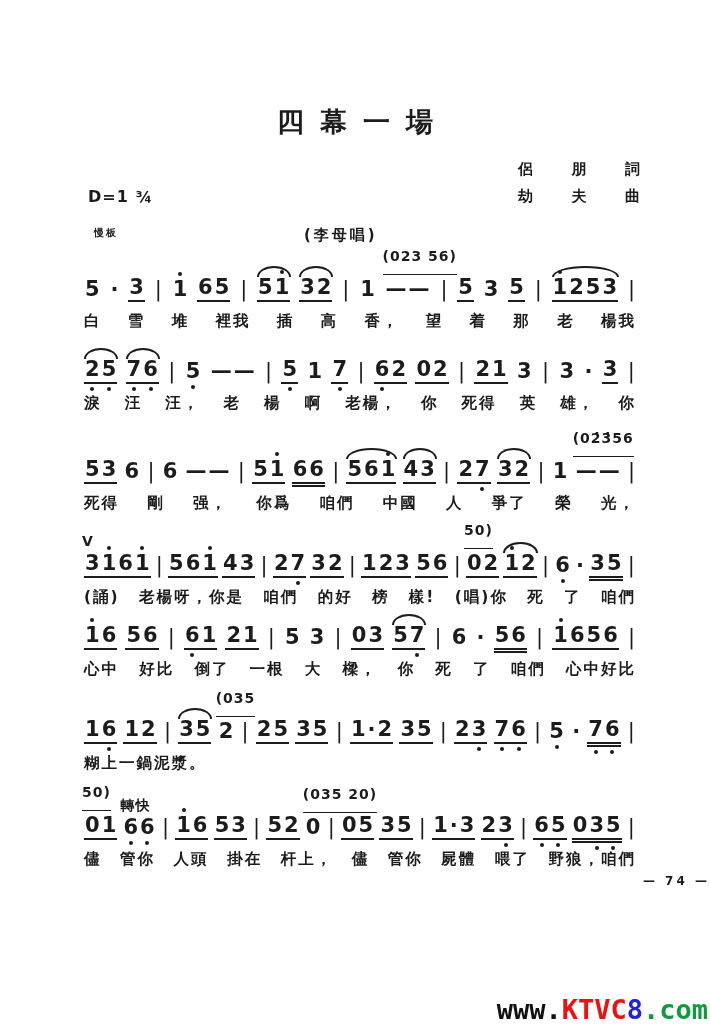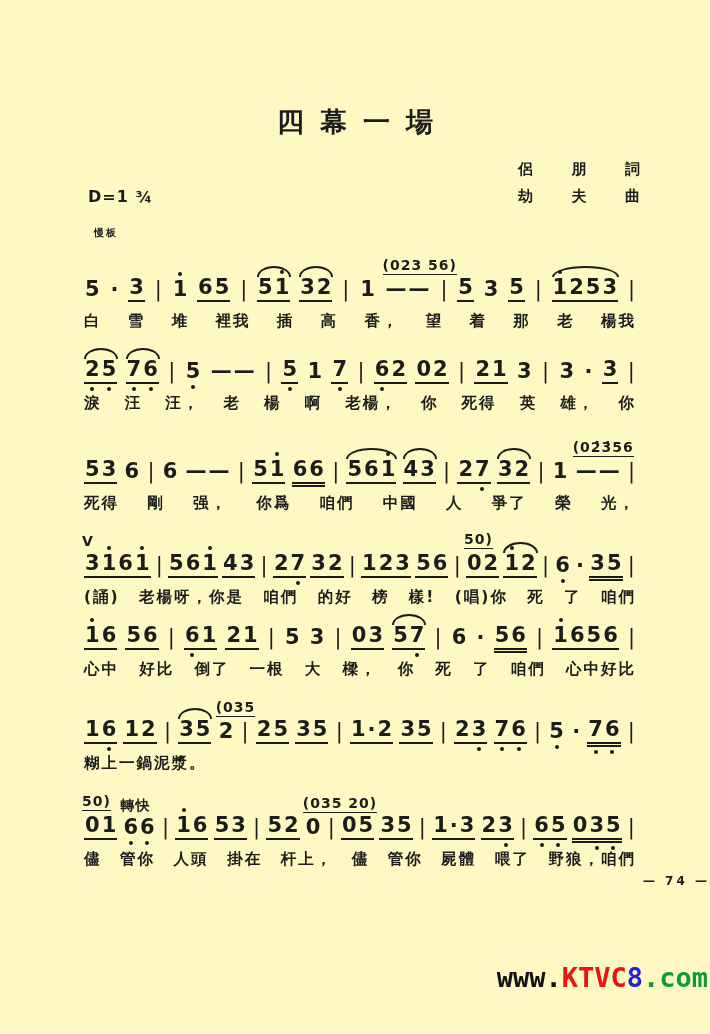--- a/index.html
+++ b/index.html
@@ -1,16 +1,16 @@
 <!DOCTYPE html>
 <html><head>
 <meta charset="utf-8">
 <style>
   html,body{margin:0;padding:0;background:#888;}
-  .page{position:relative;width:710px;height:1034px;margin:0 auto;background:#fef9c3;
+  .page{position:relative;width:710px;height:1034px;margin:0 auto;background:#ffffff;
         font-family:"DejaVu Sans",sans-serif;color:#1c1c1c;overflow:hidden;}
   
   .scene{position:absolute;top:104px;left:0;width:100%;text-align:center;
          font-size:27px;font-weight:bold;letter-spacing:16px;text-indent:16px;}
   .title{position:absolute;top:164px;left:0;width:100%;text-align:center;
          font-size:30px;font-weight:bold;letter-spacing:3px;}
   .credits{position:absolute;top:156px;right:70px;width:122px;
            font-size:15px;font-weight:bold;line-height:27px;}
   .credit-line{display:flex;justify-content:space-between;}
   .keysig{position:absolute;top:187px;left:88px;font-size:16px;font-weight:bold;letter-spacing:1px;}
@@ -38,29 +38,29 @@
   .ch.hi::after{content:"";position:absolute;top:-6px;left:50%;transform:translateX(-50%);
                 width:4px;height:4px;background:#1c1c1c;border-radius:50%;}
   .ch.lo::after{content:"";position:absolute;bottom:-7px;left:50%;transform:translateX(-50%);
                 width:4px;height:4px;background:#1c1c1c;border-radius:50%;}
   .tok.u1 .ch.lo::after{bottom:-11px;}
   .tok.u2 .ch.lo::after{bottom:-14px;}
   .tok.bar{font-weight:400;}
   .tok.dot{font-weight:bold;}
   .ann{position:absolute;bottom:calc(100% + 3px);left:-2px;white-space:nowrap;
        font-size:14px;font-weight:bold;letter-spacing:1px;}
-  .ann.ann-u{border-bottom:1.5px solid #1c1c1c;padding-bottom:1px;margin-top:37px;}
+  .ann.ann-u{border-bottom:1.5px solid #1c1c1c;padding-bottom:10px;margin-top:37px;}
   .lyrics-row{display:flex;justify-content:space-between;margin-top:9px;
               font-size:15.5px;font-weight:bold;}
   .lyrics-row.start{justify-content:flex-start;}
   .lyric{white-space:nowrap;letter-spacing:2px;}
   
   .pageno{position:absolute;top:874px;left:0;width:100%;text-align:right;
           font-size:12px;font-weight:bold;letter-spacing:3px;}
-  .watermark{position:absolute;top:964px;right:2px;
+  .watermark{position:absolute;top:996px;right:2px;
              font-family:"DejaVu Sans Mono",monospace;
              font-size:27px;font-weight:bold;line-height:1;}
 </style>
 </head>
 <body>
 
 <div class="page">
 
   <div class="scene">四幕一場</div>
 
@@ -73,20 +73,21 @@
     </div>
     <div class="credit-line">
       <span>劫</span>
       <span>夫</span>
       <span>曲</span>
     </div>
   </div>
 
   <div class="keysig">D=1 ¾</div>
   <div class="tempo">慢板</div>
+  <div class="singer">(李母唱)</div>
 
   <div id="music">
       <div class="system">
         <div class="notes-row">
           <span class="tok">
             <span class="ch">5</span>
           </span>
           <span class="tok dot">
             <span class="ch">·</span>
           </span>

